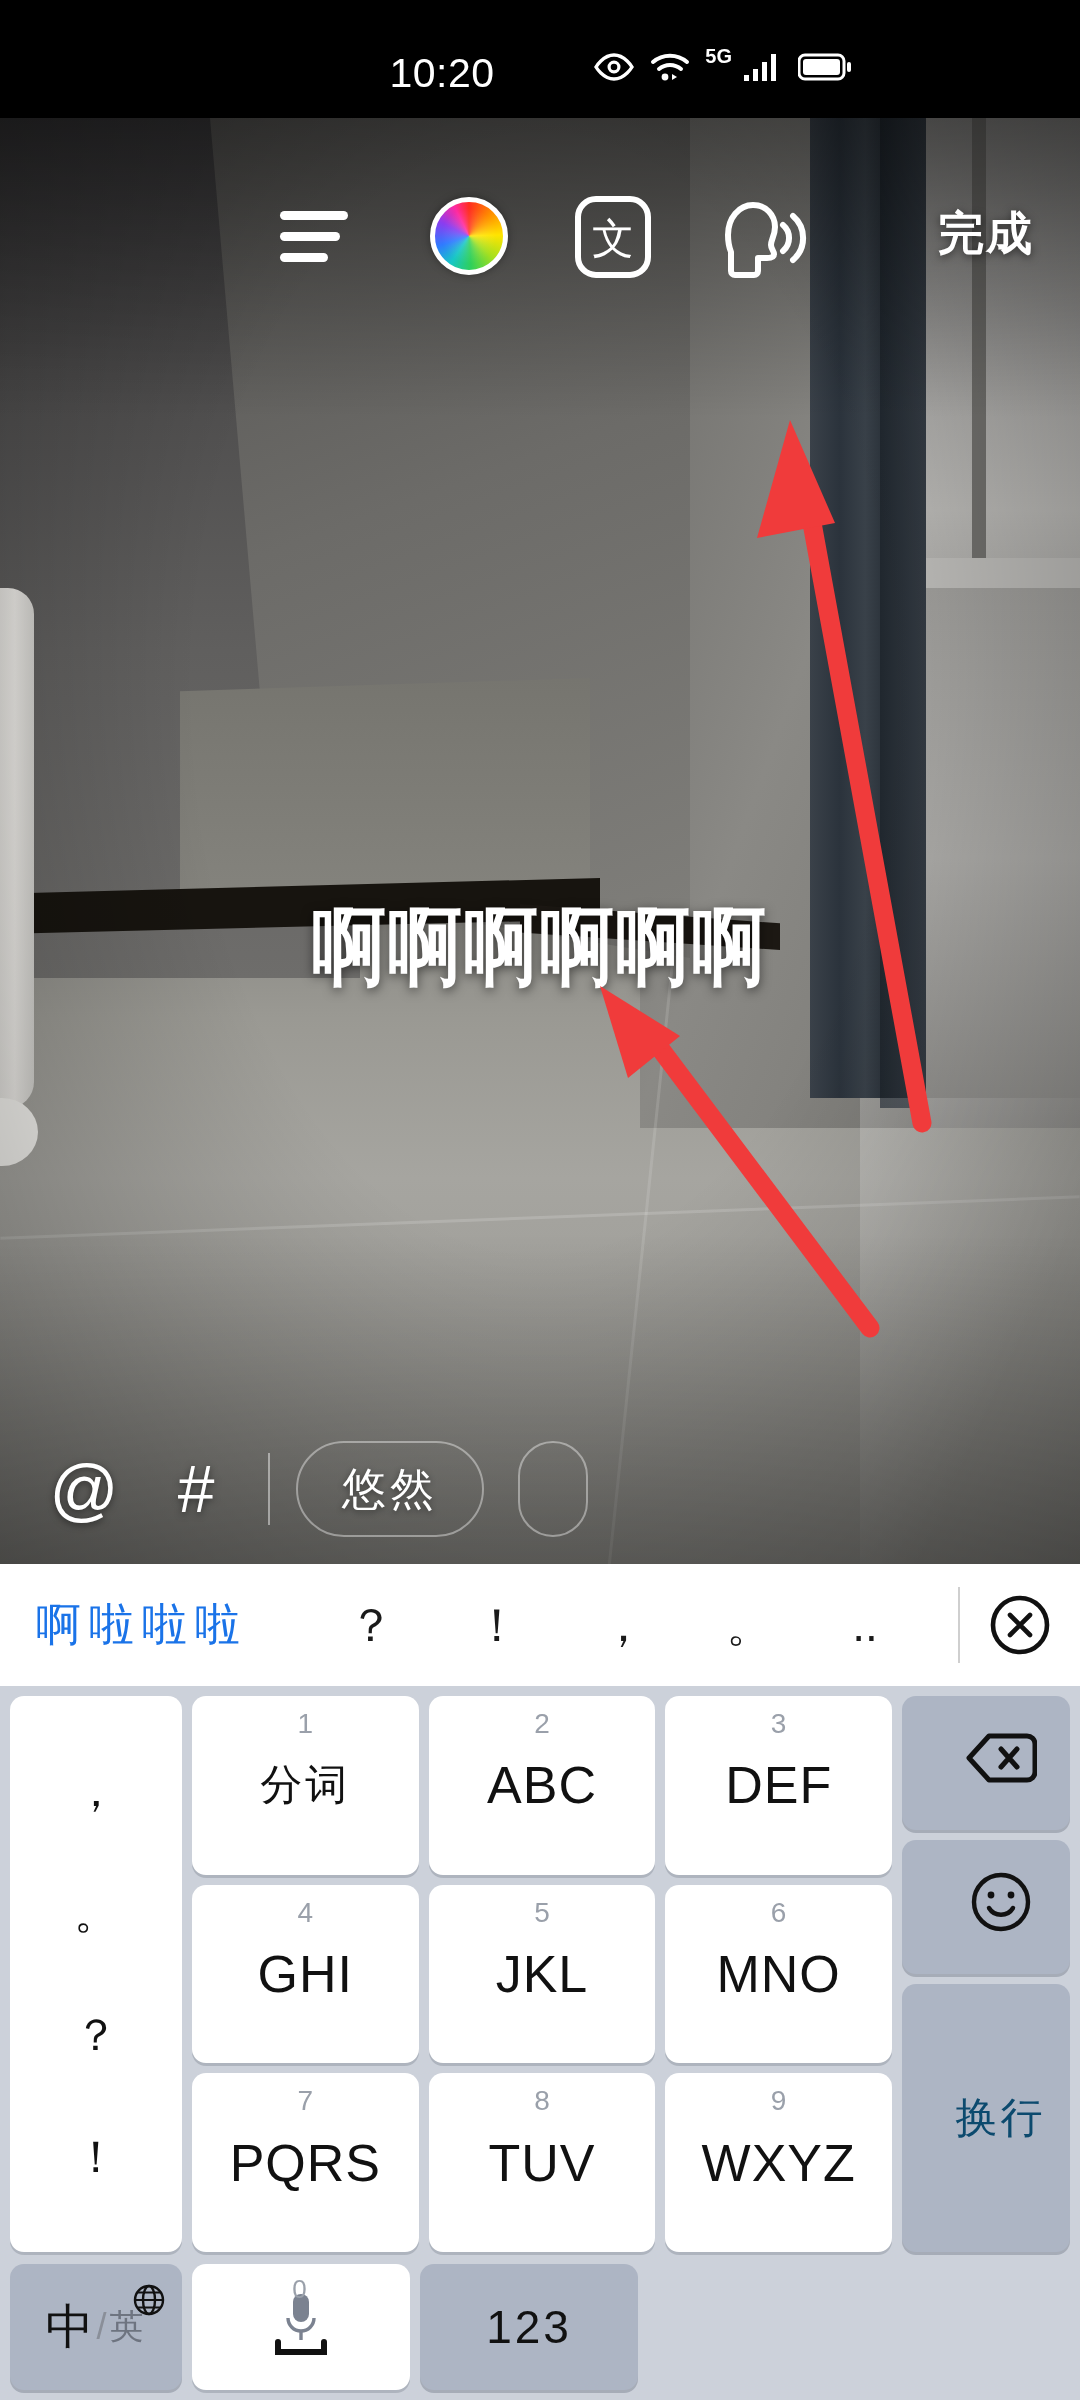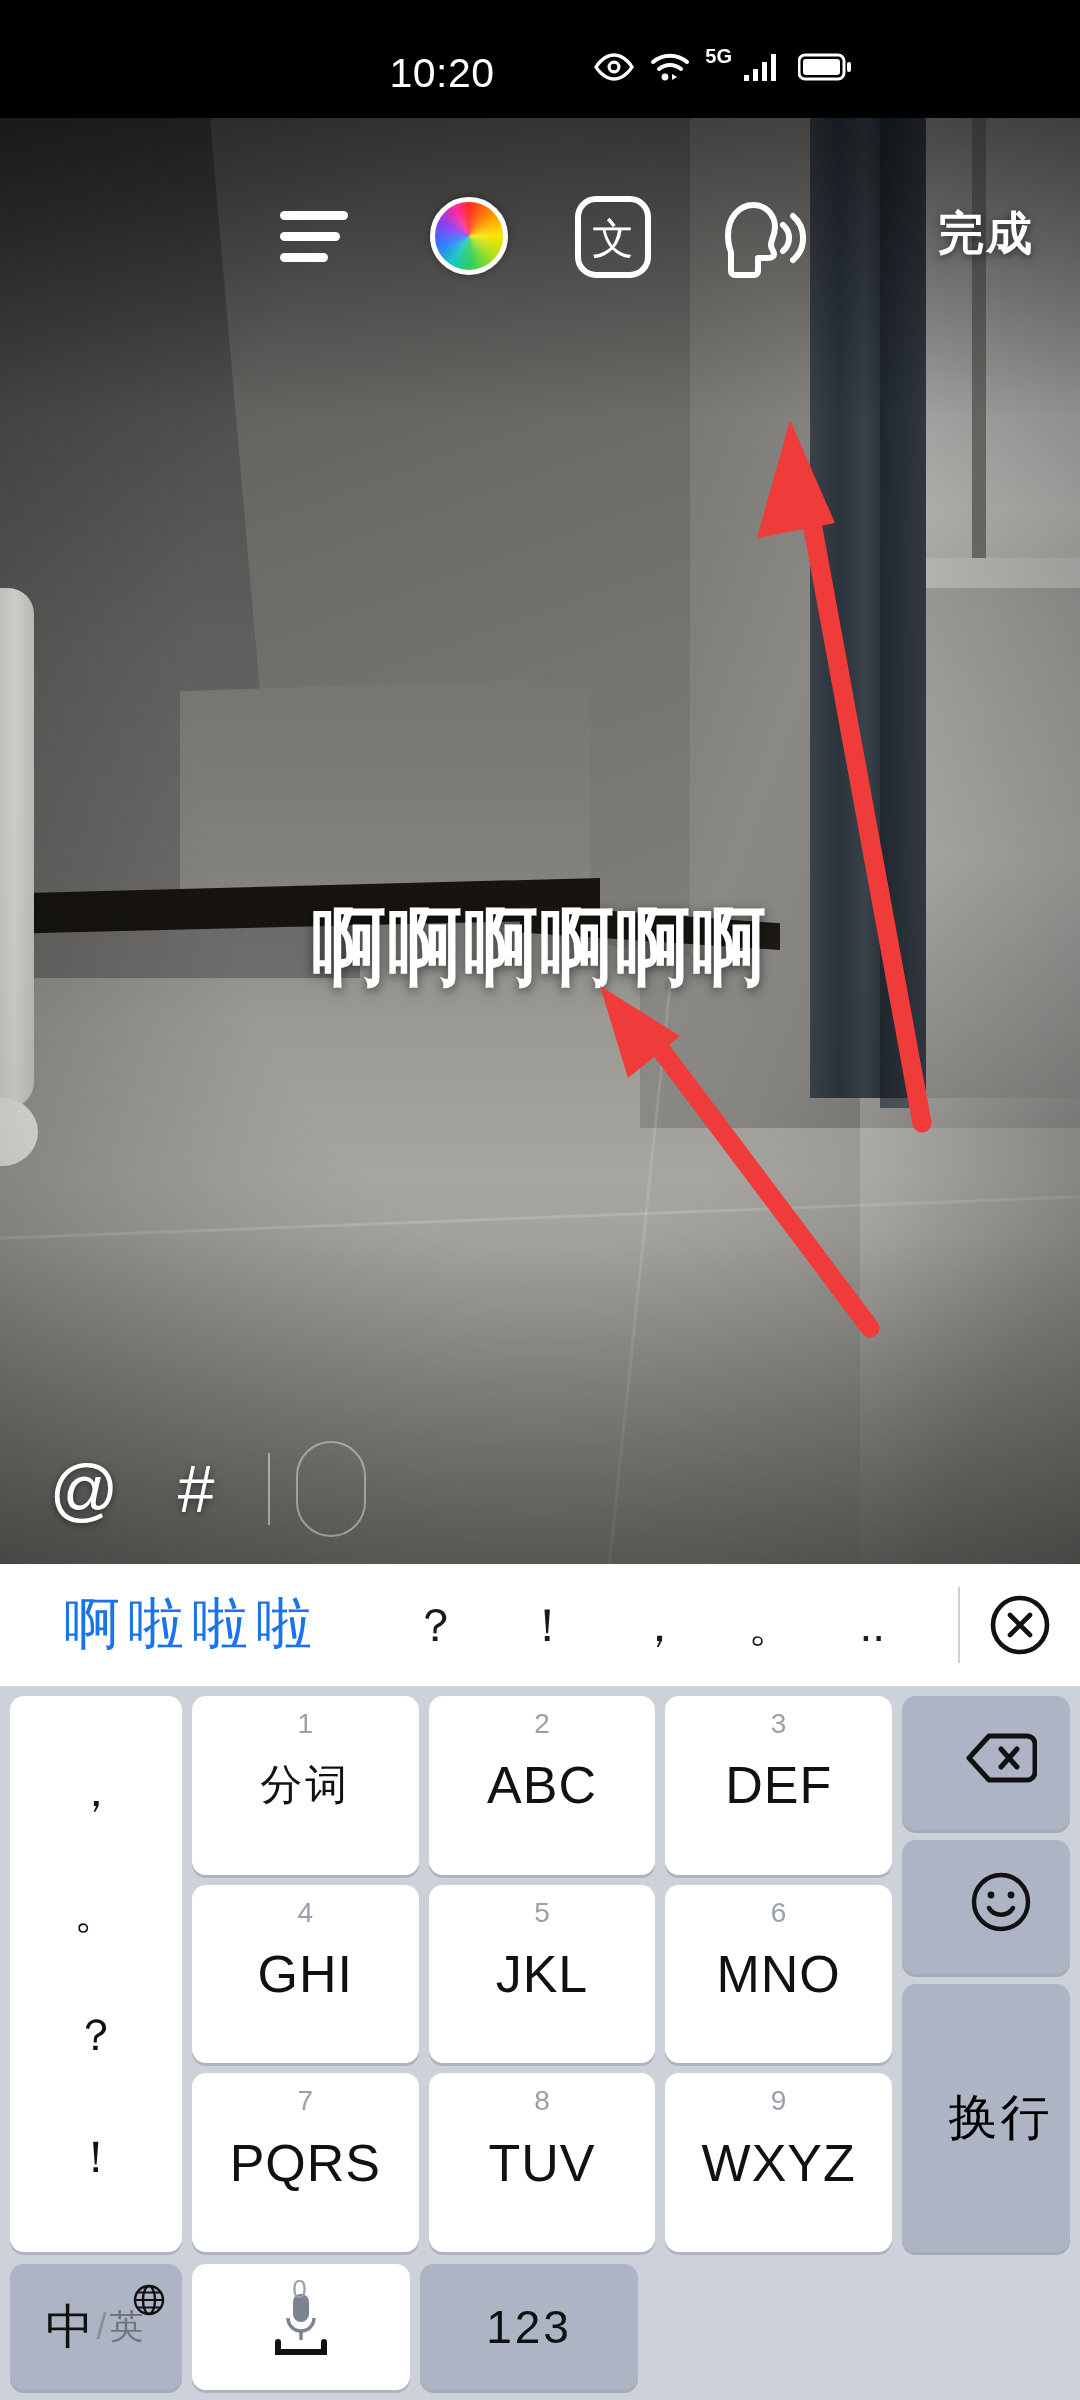--- a/index.html
+++ b/index.html
@@ -204,22 +204,22 @@
   
   .keyboard {
     position:absolute; left:0; top:1564px; width:1080px; height:836px;
     background:#ccd1da;
   }
   .cand-bar {
     position:absolute; left:0; top:0; width:1080px; height:122px;
     background:#ffffff; display:flex; align-items:center;
   }
   .cand-main {
-    color:#1a73e8; font-size:56px; letter-spacing:8px;
-    margin-left:64px; font-weight:500; white-space:nowrap;
+    color:#1a73e8; font-size:45px; letter-spacing:8px;
+    margin-left:36px; font-weight:500; white-space:nowrap;
   }
   .cand-punct {
     display:flex; align-items:center; flex:1; justify-content:space-around;
     margin:0 40px 0 60px; color:#1a1a1a;
   }
   .cand-punct span { font-size:46px; line-height:1; }
   .cand-sep { width:2px; height:76px; background:#cfcfcf; }
   .cand-close {
     width:120px; display:flex; align-items:center; justify-content:center;
   }
@@ -255,21 +255,21 @@
   .key .lbl.cn { font-size:42px; letter-spacing:3px; }
 
   .rcol {
     position:absolute; left:902px; top:10px; width:168px; height:556px;
     display:grid; grid-template-rows: 1fr 1fr 2fr; gap:10px;
   }
   .fkey {
     background:#adb5c4; border-radius:14px;
     box-shadow:0 3px 0 rgba(140,147,160,0.6);
     display:flex; align-items:center; justify-content:center;
-    font-size:49px; color:#000000; letter-spacing:3px;padding-left:29px;
+    font-size:42px; color:#0c4a6e; letter-spacing:3px;padding-left:29px;
   }
 
   .brow {
     position:absolute; left:10px; top:578px; width:1060px; height:126px;
     display:grid; grid-template-columns: 172px 218px 218px 218px 1fr; gap:10px;
   }
   .bkey {
     background:#adb5c4; border-radius:14px;
     box-shadow:0 3px 0 rgba(140,147,160,0.6);
     display:flex; align-items:center; justify-content:center;
@@ -392,20 +392,21 @@
       <g>
         <path d="M870 1210 L662 933" stroke="#f03b3b" stroke-width="19" stroke-linecap="round" fill="none"></path>
         <path d="M600 868 L680 918 L628 960 Z" fill="#f03b3b"></path>
       </g>
     </svg>
 
     <div class="fontbar">
       <div class="fb-at">@</div>
       <div class="fb-hash">#</div>
       <div class="fb-divider"></div>
+      <div class="fb-chip">悠然</div>
       <div class="fb-chip partial"></div>
     </div>
   </div>
 
   <div class="keyboard">
 
     <div class="cand-bar">
       <div class="cand-main">啊啦啦啦</div>
       <div class="cand-punct">
         <span>？</span>

